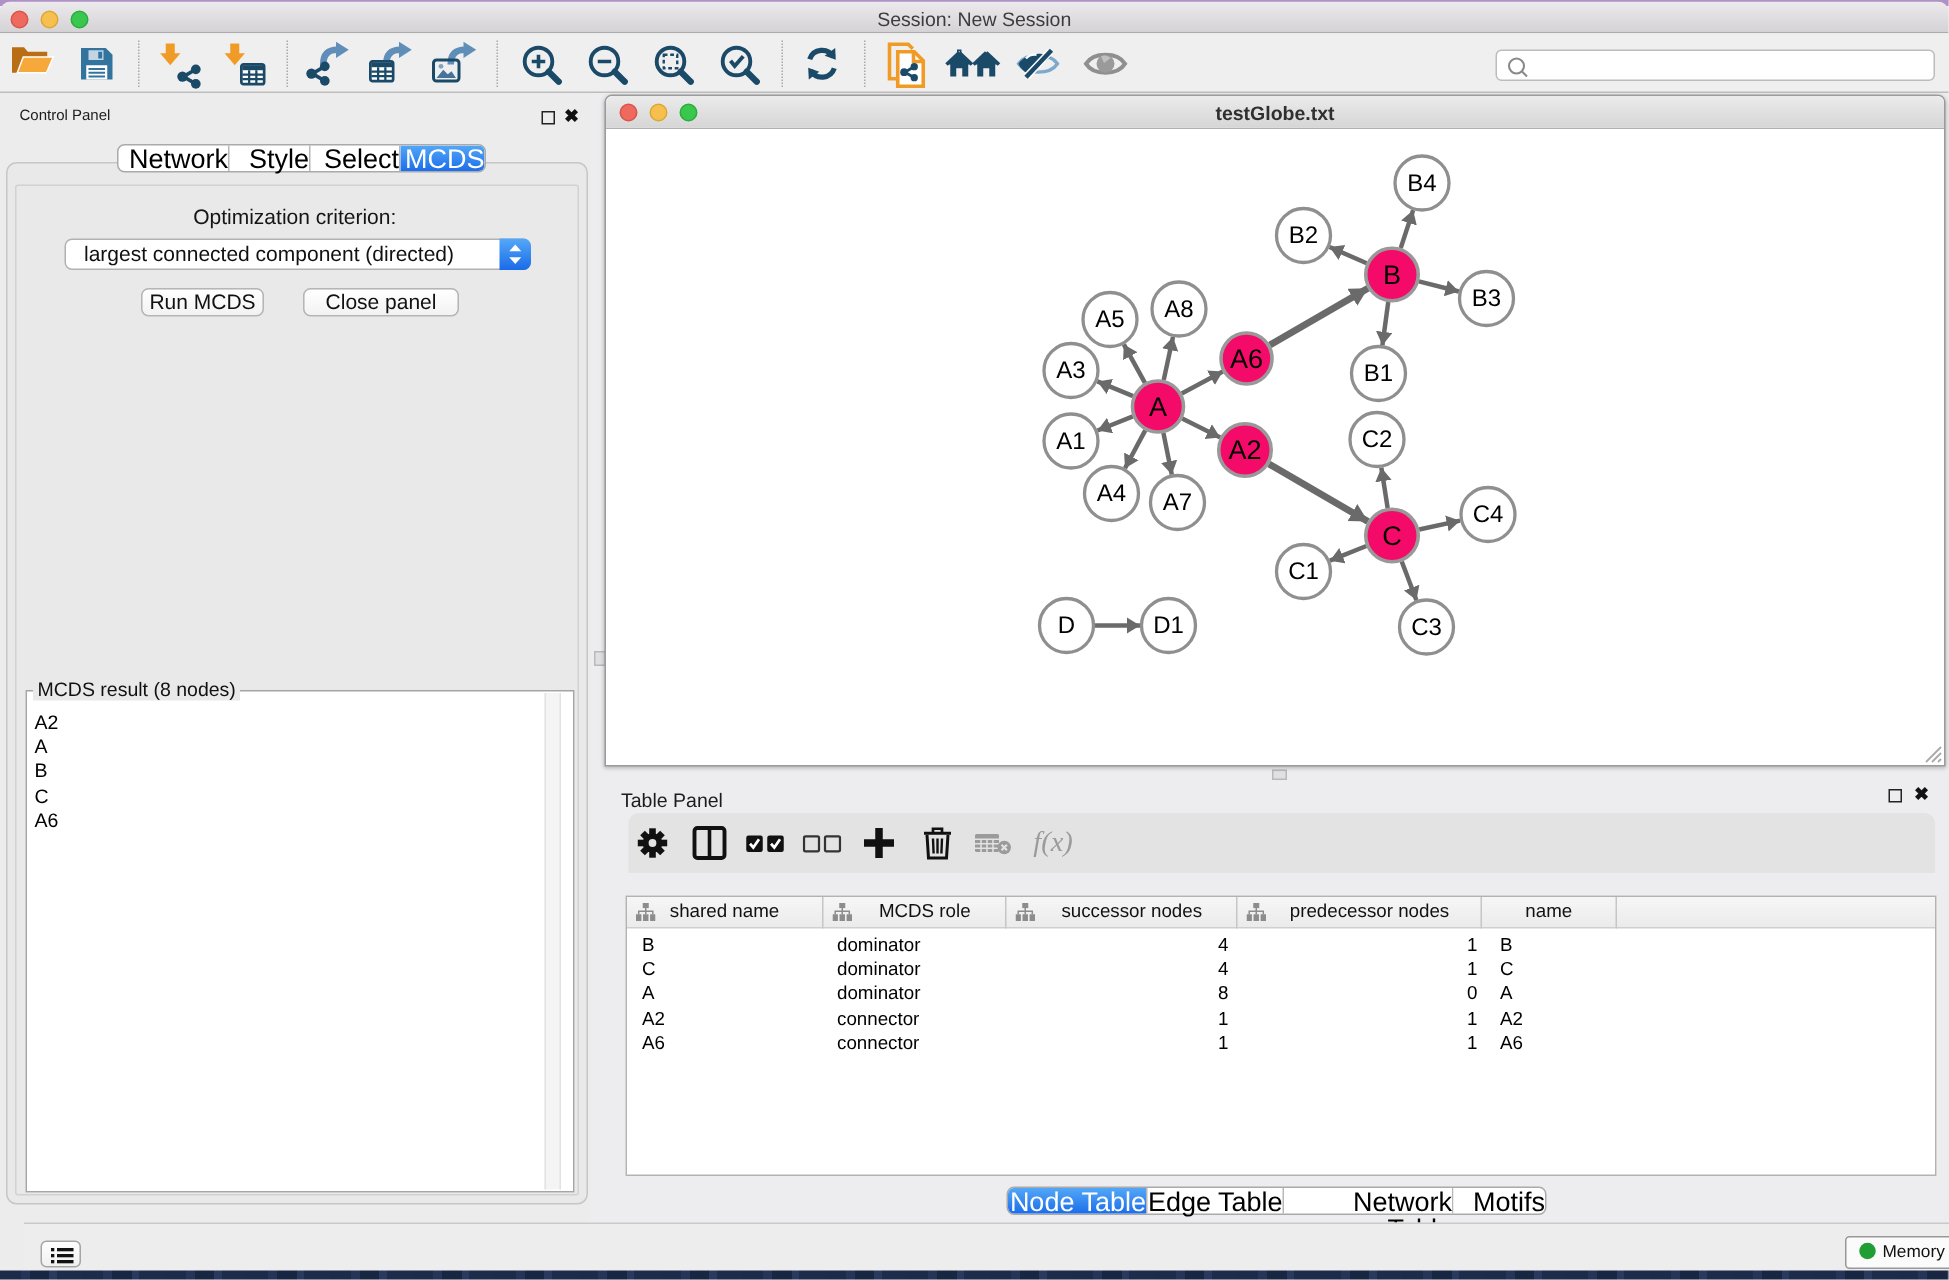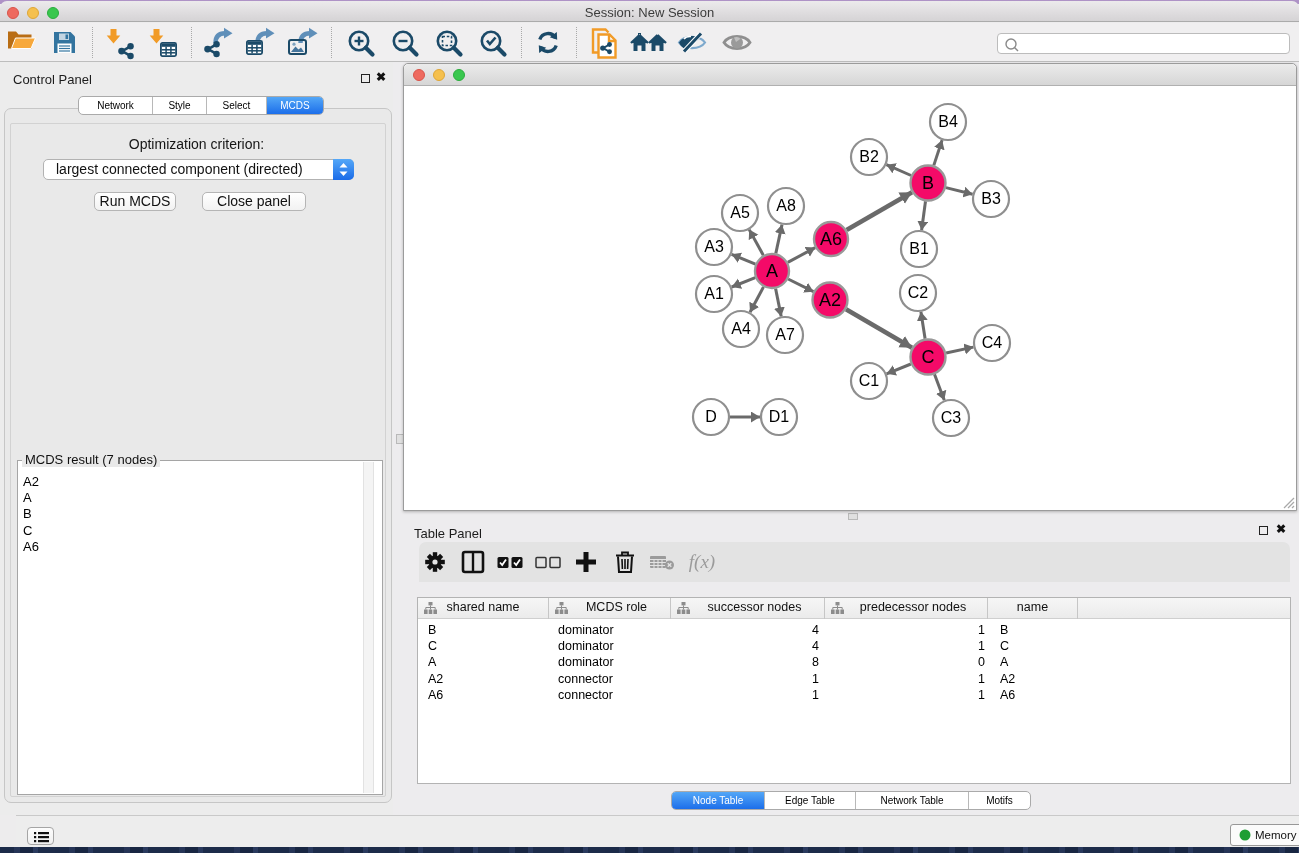--- a/index.html
+++ b/index.html
@@ -8,27 +8,27 @@
 #titlebar{position:absolute;left:0;top:1px;width:1299px;height:21px;background:linear-gradient(#eceaec,#d5d3d5);border-bottom:1px solid #ababab;border-radius:7px 7px 0 0}
 #titlebar .tl{position:absolute;top:6px;width:12px;height:12px;border-radius:50%}
 #apptitle{position:absolute;top:4px;left:0;width:100%;text-align:center;font-size:13px;color:#3c3c3c}
 #toolbar{position:absolute;left:0;top:23px;width:1299px;height:39px;background:#f0eff0;border-bottom:1px solid #bdbdbd}
 .tsep{position:absolute;top:4px;height:31px;width:0;border-left:1px dotted #a9a9a9}
 .ticon{position:absolute;top:0;height:39px;display:flex;align-items:center;justify-content:center}
 #searchbox{position:absolute;left:997px;top:10px;width:293px;height:21px;background:#fff;border:1px solid #bcbcbc;border-radius:4px}
 #main{position:absolute;left:0;top:62px;width:1299px;height:753px;background:#edecee}
 
 #cp{position:absolute;left:0;top:0;width:393px;height:753px;background:#ececec}
-#cptitle{position:absolute;left:13px;top:10px;font-size:13px;color:#1c1c1c}
+#cptitle{position:absolute;left:13px;top:10px;font-size:10px;color:#1c1c1c}
 .winsq{position:absolute;width:9px;height:9px;border:1.5px solid #222}
 .winx{position:absolute;font-size:12px;font-weight:bold;color:#111}
 #cppane{position:absolute;left:4px;top:46px;width:388px;height:695px;background:#e9e9e9;border:1px solid #c6c6c6;border-radius:7px}
 #cppane2{position:absolute;left:5px;top:14px;width:376px;height:674px;border:1px solid #d2d2d2;border-radius:2px}
 .seg{position:absolute;display:flex;height:19px;background:#fff;border:1px solid #aaa;border-radius:5px}
-.seg div{font-size:10px;color:#000;text-align:center;line-height:18px;border-left:1px solid #b8b8b8}
+.seg div{font-size:18px;color:#000;text-align:right;line-height:18px;border-left:1px solid #b8b8b8}
 .seg div:first-child{border-left:none;border-radius:4px 0 0 4px}
 .seg div:last-child{border-radius:0 4px 4px 0}
 .seg .sel{background:linear-gradient(#53a7f7,#1c6eea);color:#fff}
 #optlabel{position:absolute;left:0;top:74px;width:393px;text-align:center;font-size:14px;color:#151515}
 #combo{position:absolute;left:43px;top:97px;width:311px;height:21px;background:#fff;border:1px solid #b2b2b2;border-radius:5px;font-size:14px;color:#111;line-height:19px;padding-left:12px}
 #combobtn{position:absolute;right:-1px;top:-1px;width:21px;height:21px;border-radius:0 5px 5px 0;background:linear-gradient(#55a8f8,#1a6be8)}
 .btn{position:absolute;height:19px;background:linear-gradient(#ffffff,#f2f2f2);border:1px solid #b5b5b5;border-radius:5px;font-size:14px;color:#111;text-align:center;line-height:17px}
 #mcdsgroup{position:absolute;left:17px;top:398px;width:366px;height:335px;border:1px solid #a5a5a5;background:#fff}
 #mcdslabel{position:absolute;left:4px;top:-9px;background:#e9e9e9;padding:0 3px;font-size:13px;color:#111}
 #mcdslist{position:absolute;left:0;top:0;width:100%;height:100%;font-size:13px;color:#000;padding:13px 0 0 5px;line-height:16.2px}
@@ -253,32 +253,33 @@
         <div class="sel" style="width:57px">MCDS</div>
 </div>
 <div id="combo">largest connected component (directed)<div id="combobtn"><svg width="21" height="21" viewBox="0 0 21 21">
             <path d="M6.5,8.5 L10.5,4 L14.5,8.5 z" fill="#fff"></path>
             <path d="M6.5,12.5 L10.5,17 L14.5,12.5 z" fill="#fff"></path>
           </svg></div></div>
 <div id="optlabel">Optimization criterion:</div>
 <div class="btn" style="left:94px;top:130px;width:82px">Run MCDS</div>
 <div class="btn" style="left:202px;top:130px;width:104px">Close panel</div>
 <div id="mcdsgroup">
-        <div id="mcdslabel">MCDS result (7 nodes)</div>
+        <div id="mcdslabel">MCDS result (8 nodes)</div>
 <div id="mcdslist">A2<br>A<br>B<br>C<br>A6</div>
 <div id="mcdssb"></div>
       </div>
 </div>
     <div class="abs" style="left:396px;top:372px;width:8px;height:10px;background:#e0e0e0;border:1px solid #b9b9b9"></div>
 <div class="abs" style="left:848px;top:451px;width:10px;height:7px;background:#e0e0e0;border:1px solid #b9b9b9"></div>
     <div id="gwin">
 <div id="gtbar">
  <div class="tl" style="left:9px;background:#ee6a5f;border:1px solid #d9544a"></div>
  <div class="tl" style="left:29px;background:#f5c04e;border:1px solid #dfa636"></div>
  <div class="tl" style="left:49px;background:#39c74e;border:1px solid #2bad3e"></div>
+ <div id="gtitle">testGlobe.txt</div>
 </div>
 <svg style="position:absolute;left:1px;top:23px" width="892" height="424" viewBox="404 86 892 424">
 <defs>
 <marker id="ah1" markerUnits="userSpaceOnUse" markerWidth="11" markerHeight="12" refX="9" refY="5.5" orient="auto">
             <path d="M0,0 L9,5.5 L0,11 z" fill="#6a6a6a"></path>
           </marker>
 <marker id="ah2" markerUnits="userSpaceOnUse" markerWidth="14" markerHeight="14" refX="12" refY="6.5" orient="auto">
             <path d="M0,0 L12,6.5 L0,13 z" fill="#6a6a6a"></path>
           </marker>
 </defs>

